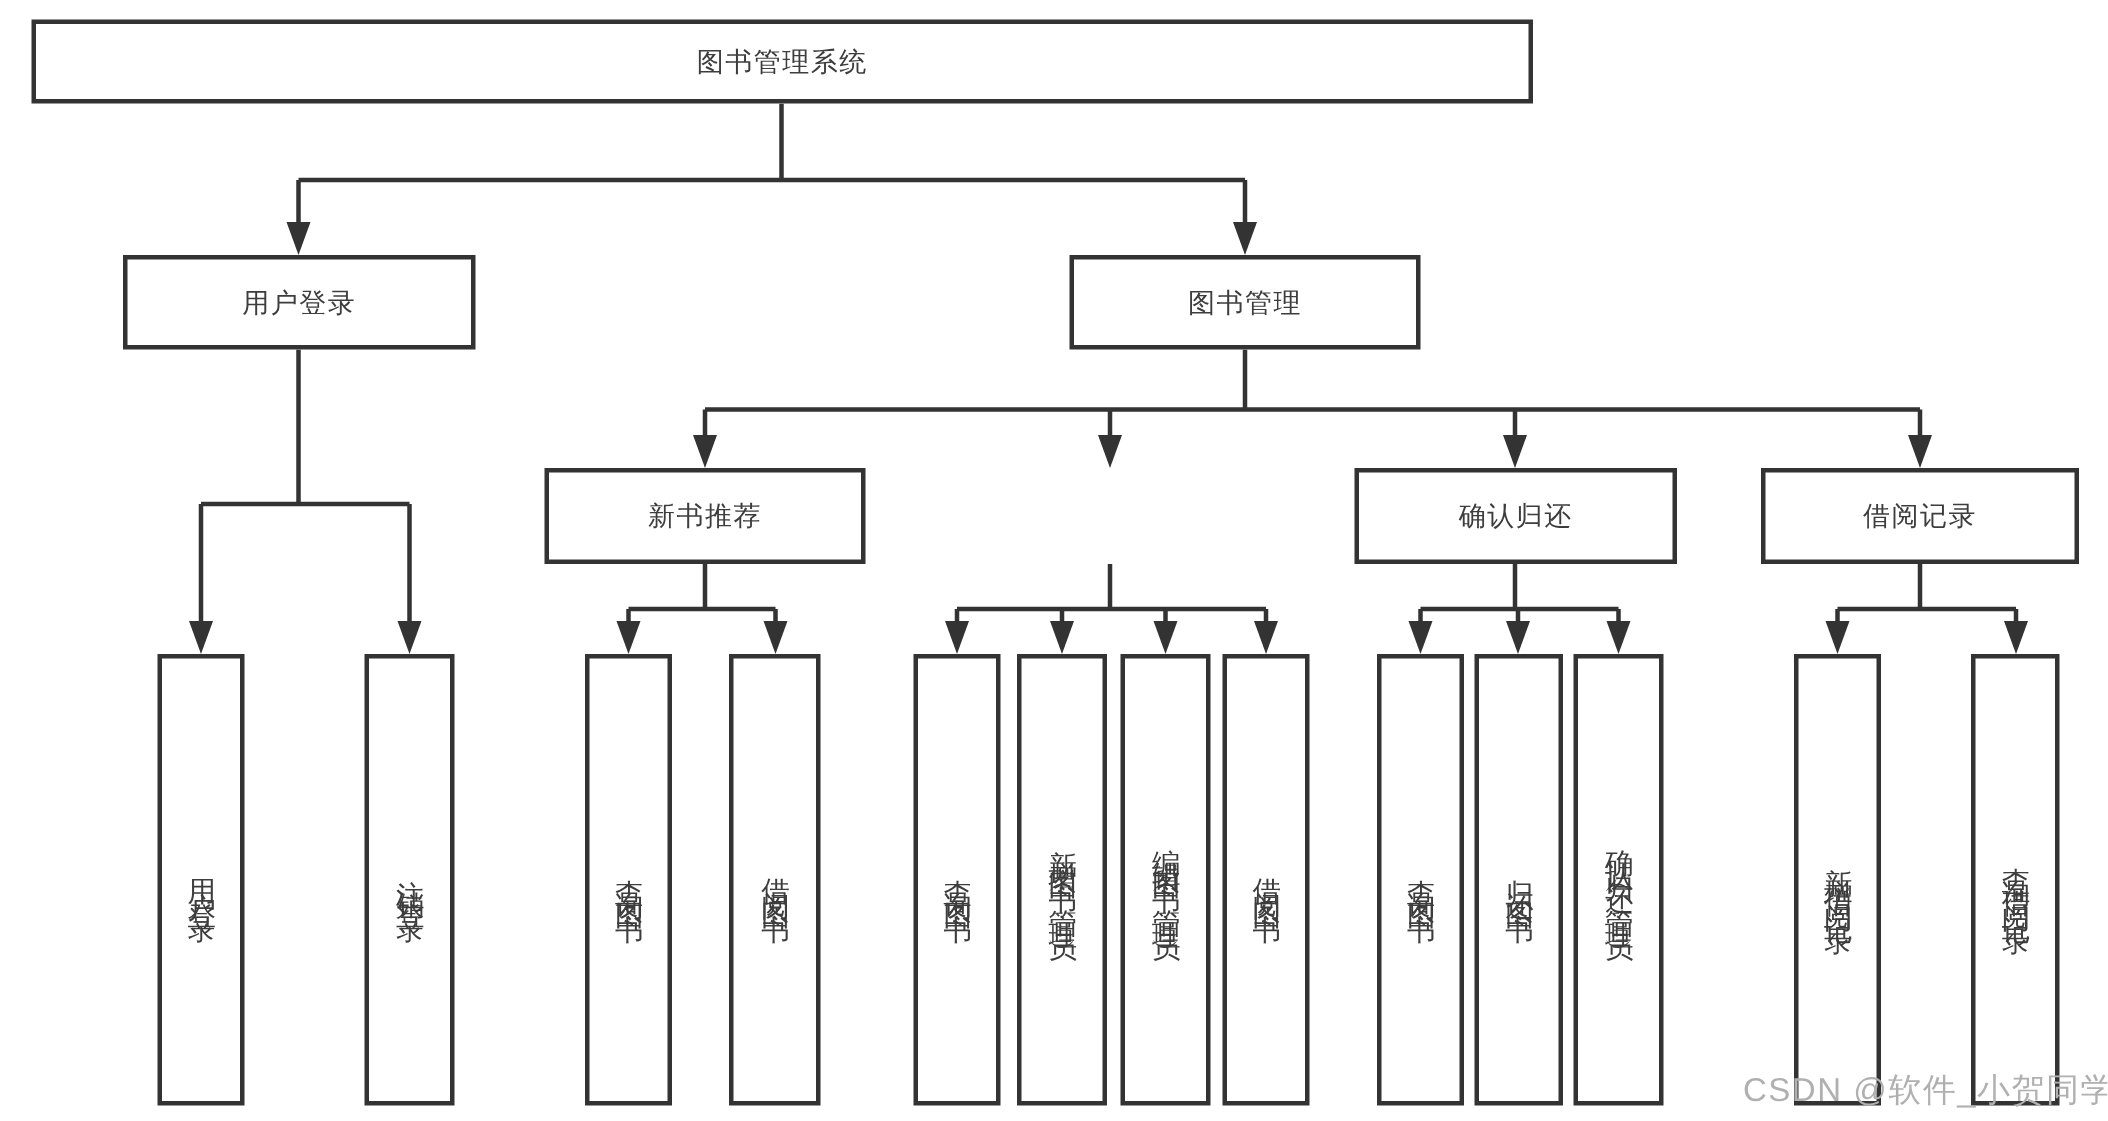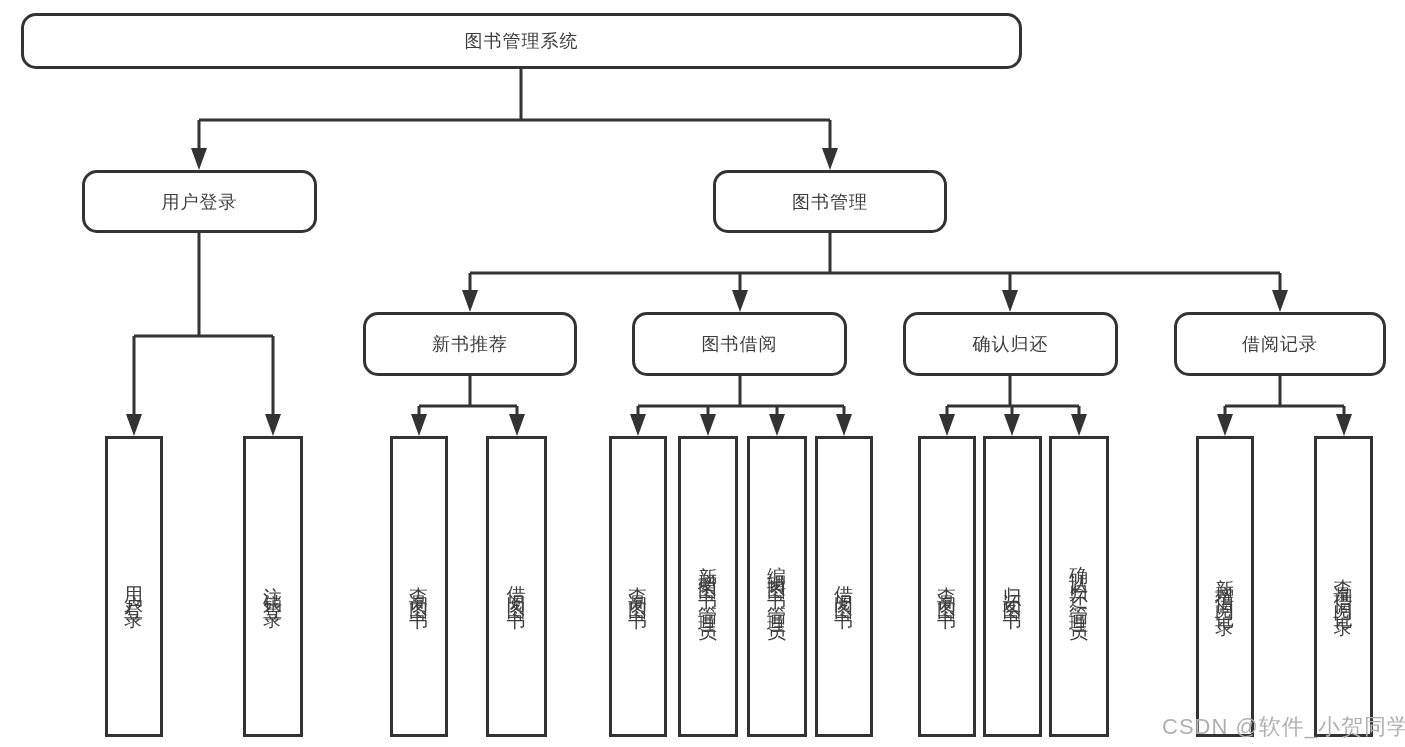--- a/index.html
+++ b/index.html
@@ -22,21 +22,21 @@
   svg.wires polygon{fill:var(--line);stroke:none;}
   .node{
     position:absolute;
     box-sizing:border-box;
     border:3px solid var(--border);
     background:var(--bg);
     color:var(--text);
     display:flex;align-items:center;justify-content:center;
     text-align:center;
   }
-  .h-node{font-size:18px;letter-spacing:1px;white-space:nowrap;border-radius:15px;}
+  .h-node{font-size:18px;letter-spacing:1px;white-space:nowrap;}
   .v-node{
     writing-mode:vertical-rl;
     text-orientation:mixed;
     font-size:19px;
     letter-spacing:0.42em;
     line-height:1;
   }
   .watermark{
     position:absolute;
     left:1162px;top:712px;
@@ -82,21 +82,20 @@
     <polygon points="1217,414 1233,414 1225,436"></polygon>
     <polygon points="1336,414 1352,414 1344,436"></polygon>
   </svg>
 
   <div class="node h-node" style="left:21px;top:13px;width:1001px;height:56px">图书管理系统</div>
 
   <div class="node h-node" style="left:82px;top:170px;width:235px;height:63px">用户登录</div>
   <div class="node h-node" style="left:363px;top:312px;width:214px;height:64px">新书推荐</div>
 
   <div class="node h-node" style="left:713px;top:170px;width:234px;height:63px">图书管理</div>
-  <div class="node h-node" style="left:632px;top:312px;width:215px;height:64px">图书借阅</div>
   <div class="node h-node" style="left:903px;top:312px;width:215px;height:64px">确认归还</div>
   <div class="node h-node" style="left:1174px;top:312px;width:212px;height:64px">借阅记录</div>
 
   <div class="node v-node" style="left:105px;top:436px;width:58px;height:301px">用户登录</div>
   <div class="node v-node" style="left:243px;top:436px;width:60px;height:301px">注销登录</div>
 
   <div class="node v-node" style="left:390px;top:436px;width:58px;height:301px">查询图书</div>
   <div class="node v-node" style="left:486px;top:436px;width:61px;height:301px">借阅图书</div>
 
   <div class="node v-node" style="left:609px;top:436px;width:58px;height:301px">查询图书</div>

